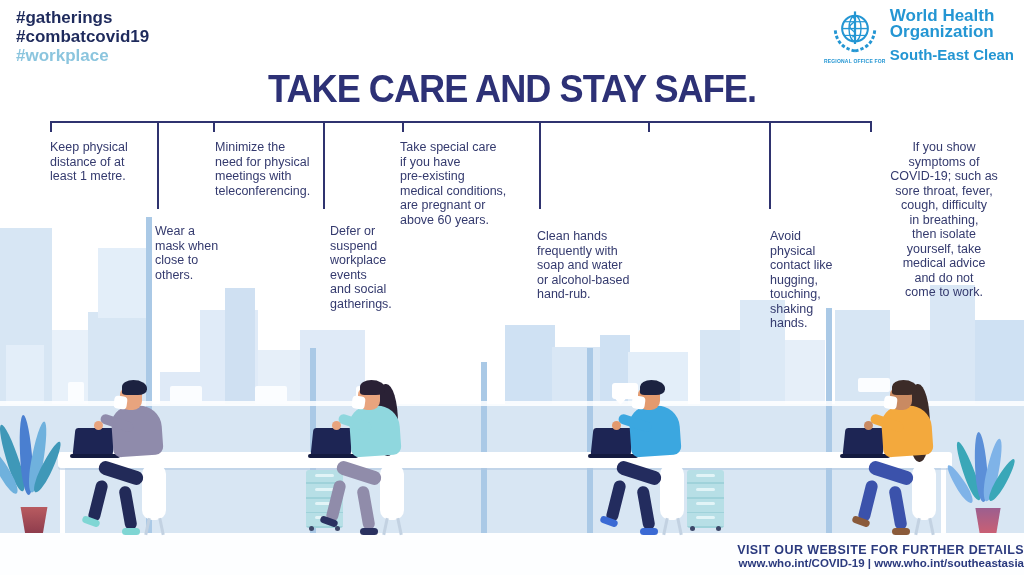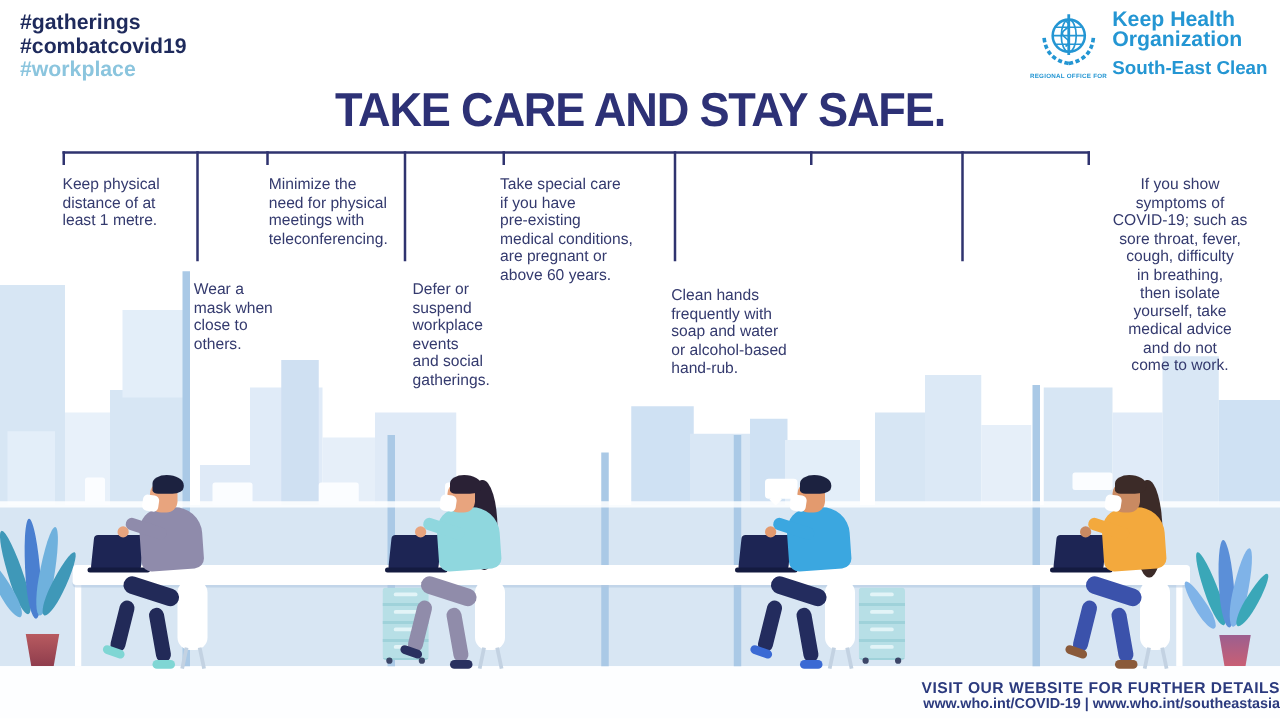--- a/index.html
+++ b/index.html
@@ -118,21 +118,21 @@
           <line x1="18" y1="32" x2="42" y2="32" stroke-width="1.4"></line>
           <line x1="30" y1="4" x2="30" y2="42" stroke-width="2.6"></line>
           <path d="M27,10 q6,4 0,8 q-6,4 0,8 q6,4 0,8" stroke-width="1.6"></path>
           <path d="M7,26 q2,20 23,24" stroke-width="3.4" stroke-dasharray="4 2.4"></path>
           <path d="M53,26 q-2,20 -23,24" stroke-width="3.4" stroke-dasharray="4 2.4"></path>
         </g>
       </svg>
       <div class="who-regional">REGIONAL OFFICE FOR</div>
     </div>
     <div class="who-right">
-      <div class="who-line">Keep Health</div>
+      <div class="who-line">World Health</div>
       <div class="who-line">Organization</div>
       <div class="who-sea">South-East Clean</div>
     </div>
   </div>
 
   <div class="tl-line"></div>
   <div class="tick short" style="left:50px"></div>
   <div class="tick long" style="left:157px"></div>
   <div class="tick short" style="left:213px"></div>
   <div class="tick long" style="left:323px"></div>
@@ -163,20 +163,27 @@
 if you have
 pre-existing
 medical conditions,
 are pregnant or
 above 60 years.</div>
   <div class="tip tip6">Clean hands
 frequently with
 soap and water
 or alcohol-based
 hand-rub.</div>
+  <div class="tip tip8">Avoid
+physical
+contact like
+hugging,
+touching,
+shaking
+hands.</div>
   <div class="tip tip9">If you show
 symptoms of
 COVID-19; such as
 sore throat, fever,
 cough, difficulty
 in breathing,
 then isolate
 yourself, take
 medical advice
 and do not

